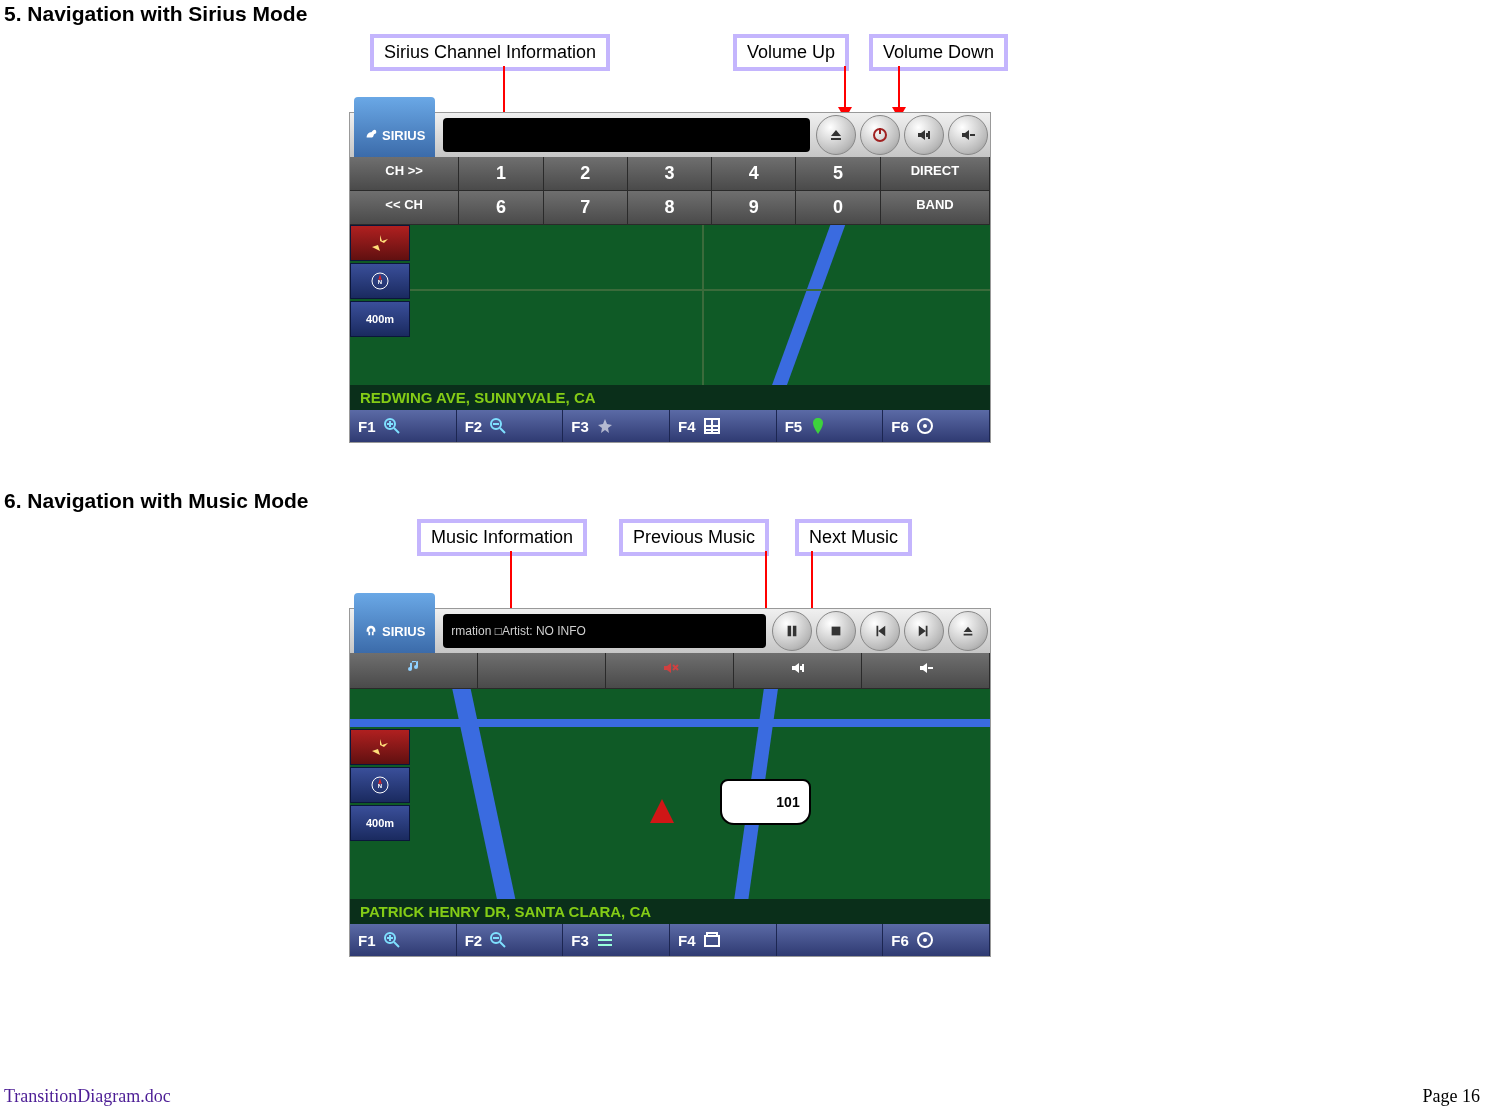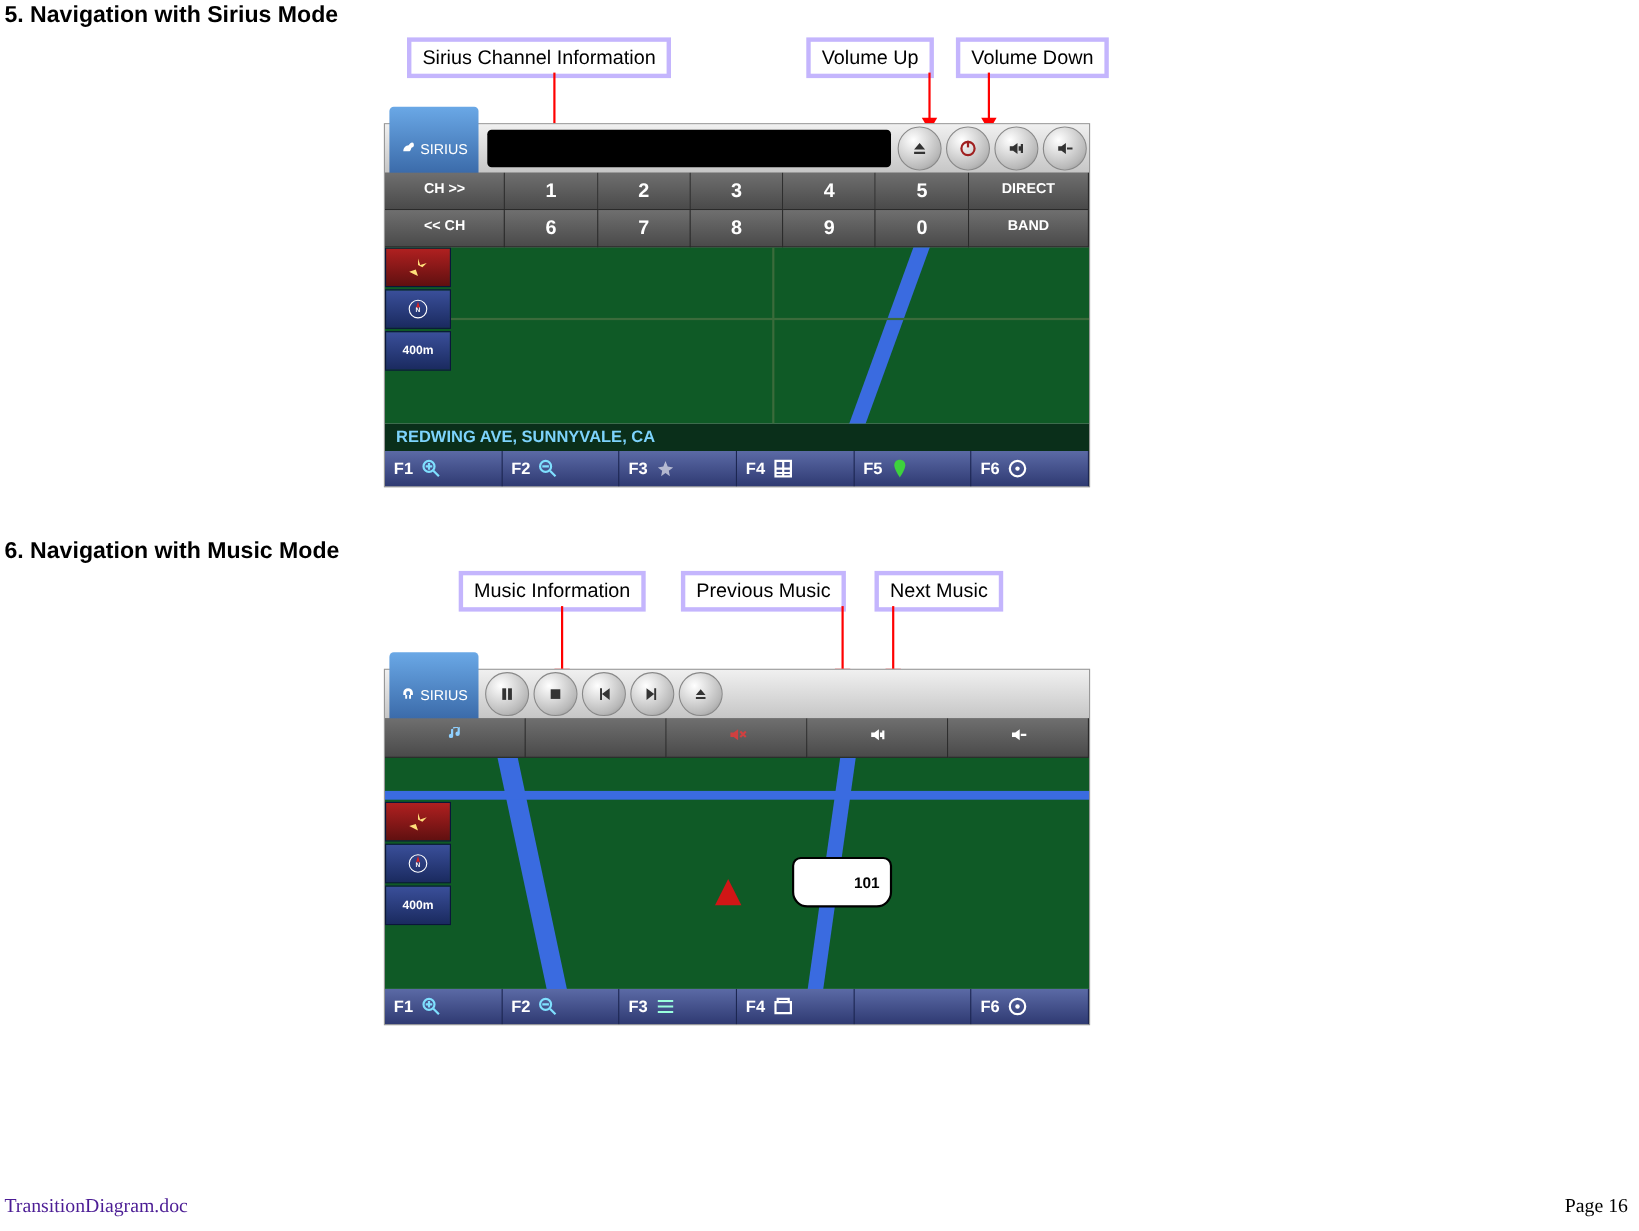--- a/index.html
+++ b/index.html
@@ -55,21 +55,21 @@
 
   .topbar {
     display: flex;
     align-items: center;
     background: linear-gradient(#f0f0f0,#c6c6c6);
     height: 44px;
   }
   .mode-badge {
     display: flex; align-items: center; gap:4px;
     background: linear-gradient(#6aa8e6,#2f5b9a);
-    color:#fff; font-weight:normal; font-size:13px;
+    color:#fff; font-weight:bold; font-size:13px;
     padding:15px 10px; height: 46px; margin:4px;
     border-radius:4px;
   }
   .mode-badge svg { width:14px; height:14px; }
   .info-display {
     flex:1; margin:4px; height:34px;
     background:#000; border-radius:4px;
     color:#cfcfcf; font-size:12px; line-height:34px;
     padding:0 8px; overflow:hidden; white-space:nowrap;
   }
@@ -101,21 +101,21 @@
     display:flex; flex-direction:column; gap:2px;
   }
   .tool-tile {
     background:linear-gradient(#3a4f9a,#1a2a5f);
     border:1px solid #0b163b; height:34px;
     color:#fff; font-size:11px; font-weight:bold;
     display:flex; align-items:center; justify-content:center;
   }
 
   .street-bar {
-    background:#0a2f1a; color:#7dd3fc; font-weight:bold;
+    background:#0a2f1a; color:#84cc16; font-weight:bold;
     padding:4px 10px; font-size:15px;
   }
   .fkeys {
     display:flex; background:linear-gradient(#5b6aa6,#2f3a72);
   }
   .fkey {
     flex:1; display:flex; align-items:center; justify-content:flex-start;
     gap:6px; padding:6px 8px; color:#fff; font-weight:bold; font-size:15px;
     border-right:1px solid #1c2651;
   }
@@ -295,20 +295,21 @@
 <div class="device device-2">
   <div class="topbar">
     <div class="mode-badge">
       <span>
         <svg viewBox="0 0 16 16">
             <path fill="#fff" d="M3 10V8a5 5 0 0110 0v2h-2v4H9v-4h1V8a2 2 0 10-4 0v2h1v4H5v-4H3z"></path>
           </svg>
       </span>
       <span>SIRIUS</span>
     </div>
+    <div class="info-display">rmation □Artist: NO INFO</div>
     <div class="circ-btn">
         <svg viewBox="0 0 16 16" width="14" height="14">
           <rect x="3" y="2" width="4" height="12" fill="#333"></rect>
           <rect x="9" y="2" width="4" height="12" fill="#333"></rect>
         </svg>
       </div>
     <div class="circ-btn">
         <svg viewBox="0 0 16 16" width="14" height="14">
           <rect x="3" y="3" width="10" height="10" fill="#333"></rect>
         </svg>
@@ -367,20 +368,21 @@
         <svg viewBox="0 0 20 20" width="20" height="20">
             <circle cx="10" cy="10" r="8" fill="none" stroke="#fff" stroke-width="1"></circle>
             <path fill="#d22" d="M10 3l2 7-2-2-2 2z"></path>
             <text x="10" y="13" text-anchor="middle" fill="#fff" font-size="6">N</text>
           </svg>
       </div>
       <div class="tool-tile">400m</div>
     </div>
   </div>
 
+  <div class="street-bar">PATRICK HENRY DR, SANTA CLARA, CA</div>
 
   <div class="fkeys">
     <div class="fkey">
         <span>F1</span>
         <svg viewBox="0 0 20 20">
           <circle cx="8" cy="8" r="5" fill="none" stroke="#7fe0ff" stroke-width="2"></circle>
           <path stroke="#7fe0ff" stroke-width="2" d="M12 12l5 5"></path>
           <path stroke="#7fe0ff" stroke-width="2" d="M8 5v6M5 8h6"></path>
         </svg>
       </div>

